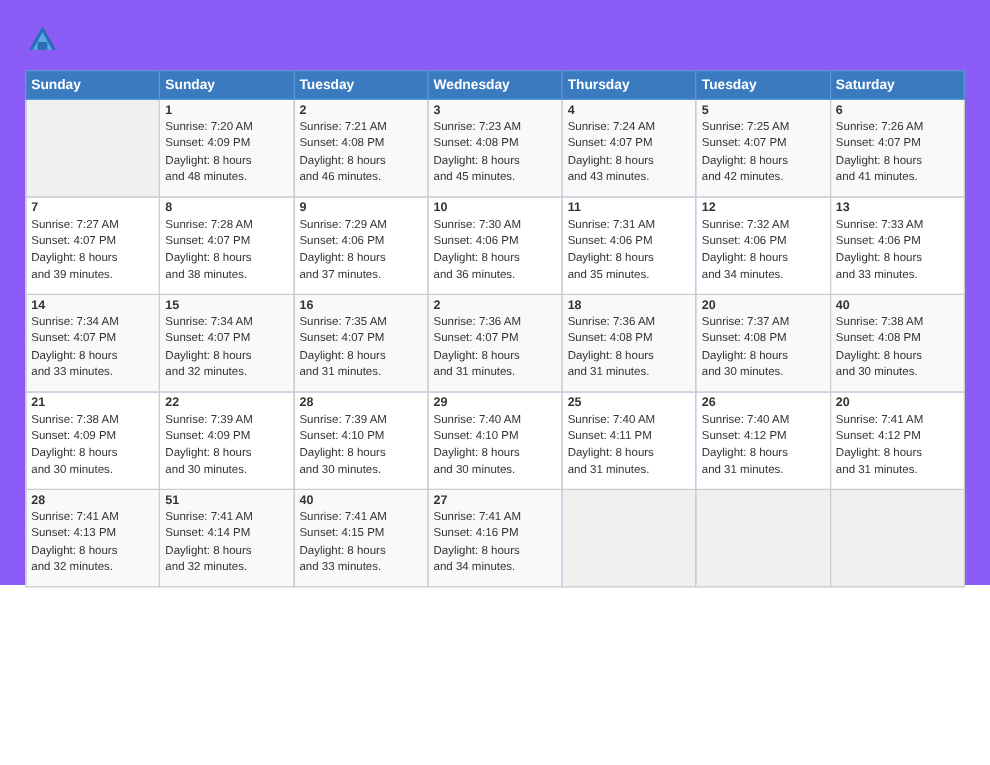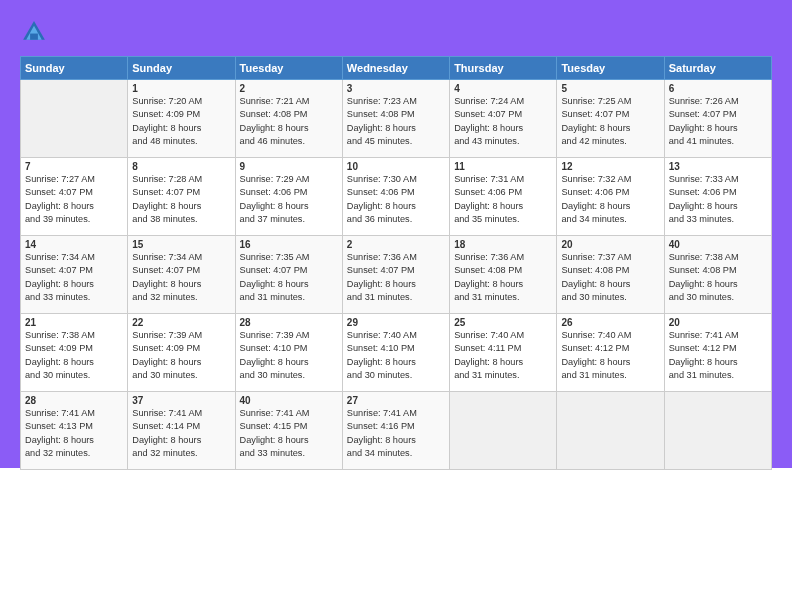--- a/index.html
+++ b/index.html
@@ -250,21 +250,21 @@
             <span class="day-num">20</span>
             <div class="cell-info">Sunrise: 7:41 AM<br>Sunset: 4:12 PM<br>Daylight: 8 hours<br>and 31 minutes.</div>
           </td>
         </tr>
         <tr>
           <td>
             <span class="day-num">28</span>
             <div class="cell-info">Sunrise: 7:41 AM<br>Sunset: 4:13 PM<br>Daylight: 8 hours<br>and 32 minutes.</div>
           </td>
           <td>
-            <span class="day-num">37</span>
+            <span class="day-num">51</span>
             <div class="cell-info">Sunrise: 7:41 AM<br>Sunset: 4:14 PM<br>Daylight: 8 hours<br>and 32 minutes.</div>
           </td>
           <td>
             <span class="day-num">40</span>
             <div class="cell-info">Sunrise: 7:41 AM<br>Sunset: 4:15 PM<br>Daylight: 8 hours<br>and 33 minutes.</div>
           </td>
           <td>
             <span class="day-num">27</span>
             <div class="cell-info">Sunrise: 7:41 AM<br>Sunset: 4:16 PM<br>Daylight: 8 hours<br>and 34 minutes.</div>
           </td>

